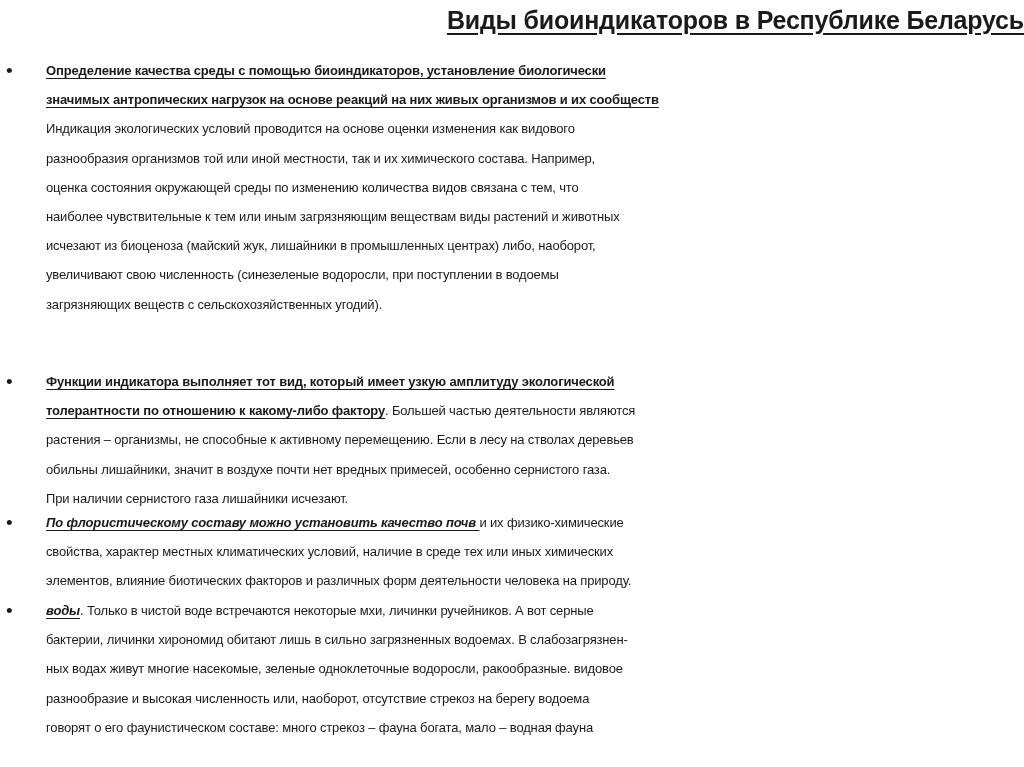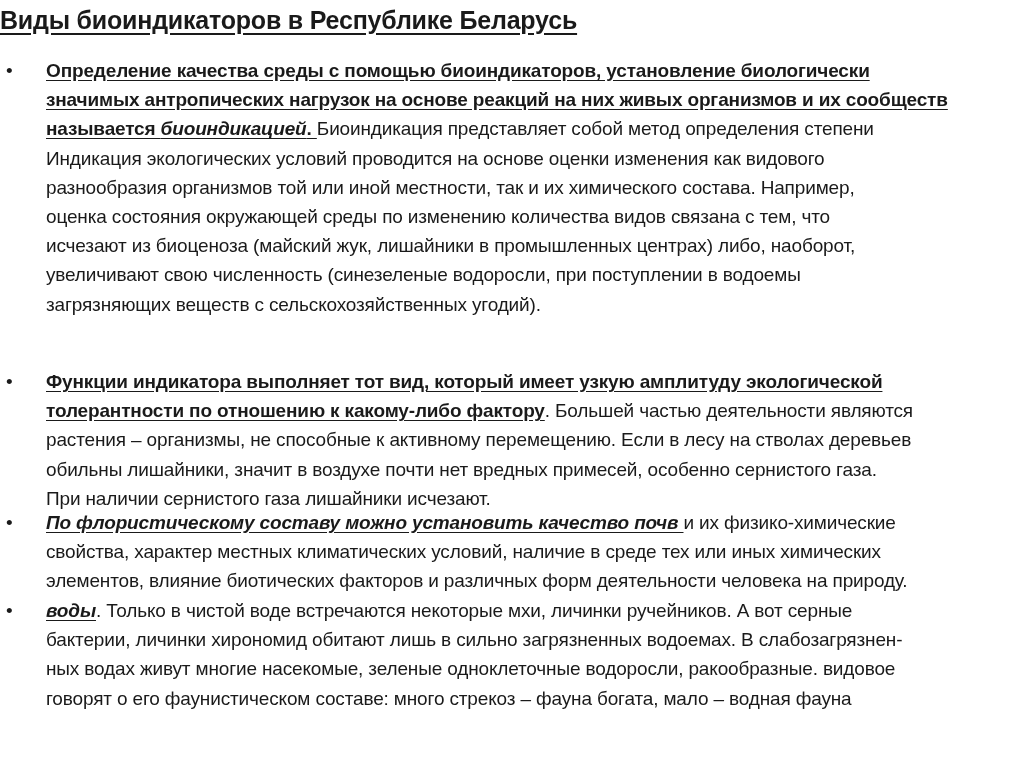--- a/index.html
+++ b/index.html
@@ -2,53 +2,53 @@
 <html><head>
 <meta charset="utf-8">
 <style>
   html, body { margin:0; padding:0; }
   body {
     width:1024px; height:767px; overflow:hidden; background:#ffffff;
     font-family: "Liberation Sans", "DejaVu Sans", sans-serif; color:#1a1a1a;
     position:relative;
   }
   .title {
-    position:absolute; top:6px; left:0; width:1024px; text-align:left;
+    position:absolute; top:6px; left:0; width:1024px; text-align:right;
     font-size:25px; font-weight:bold; text-decoration:underline;
     text-underline-offset:4px; letter-spacing:-0.2px;
   }
   .bullet {
     position:absolute; left:0; width:1024px;
   }
   .dot {
     position:absolute; left:6px; font-size:19px; line-height:29px;
   }
   .lines { position:absolute; left:46px; width:975px; }
   .line {
-    height:29.2px; line-height:29.2px; font-size:19px; white-space:nowrap;
+    height:29.2px; line-height:29.2px; font-size:13px; white-space:nowrap;
     letter-spacing:-0.15px;
   }
   .u { text-decoration:underline; text-underline-offset:3px; }
   .b { font-weight:bold; }
   .i { font-style:italic; }
 </style>
 </head>
 <body>
 
 <div class="title">Виды биоиндикаторов в Республике Беларусь</div>
 
 <div class="bullet" style="top:56px;">
   <span class="dot">•</span>
   <div class="lines">
     <div class="line"><span class="b u"> Определение качества среды с помощью биоиндикаторов, установление биологически</span></div>
     <div class="line"><span class="b u">значимых антропических нагрузок на основе реакций на них живых организмов и их сообществ</span></div>
-    <div class="line"><span class="b u">называется </span><span class="b i u">биоиндикацией</span><span class="b u">. </span><span>Биоиндикация представляет собой метод определения степени</span></div>
     <div class="line">Индикация экологических условий проводится на основе оценки изменения как видового</div>
     <div class="line">разнообразия организмов той или иной местности, так и их химического состава. Например,</div>
     <div class="line">оценка состояния окружающей среды по изменению количества видов связана с тем, что</div>
+    <div class="line">наиболее чувствительные к тем или иным загрязняющим веществам виды растений и животных</div>
     <div class="line">исчезают из биоценоза (майский жук, лишайники в промышленных центрах) либо, наоборот,</div>
     <div class="line">увеличивают свою численность (синезеленые водоросли, при поступлении в водоемы</div>
     <div class="line">загрязняющих веществ с сельскохозяйственных угодий).</div>
   </div>
 </div>
 
 <div class="bullet" style="top:367px;">
   <span class="dot">•</span>
   <div class="lines">
     <div class="line"><span class="b u">Функции индикатора выполняет тот вид, который имеет узкую амплитуду экологической</span></div>
@@ -67,16 +67,17 @@
     <div class="line">элементов, влияние биотических факторов и различных форм деятельности человека на природу.</div>
   </div>
 </div>
 
 <div class="bullet" style="top:596px;">
   <span class="dot">•</span>
   <div class="lines">
     <div class="line"><span class="b i u">воды</span><span>. Только в чистой воде встречаются некоторые мхи, личинки ручейников. А вот серные</span></div>
     <div class="line">бактерии, личинки хирономид обитают лишь в сильно загрязненных водоемах. В слабозагрязнен-</div>
     <div class="line">ных водах живут многие насекомые, зеленые одноклеточные водоросли, ракообразные. видовое</div>
+    <div class="line">разнообразие и высокая численность или, наоборот, отсутствие стрекоз на берегу водоема</div>
     <div class="line">говорят о его фаунистическом составе: много стрекоз – фауна богата, мало – водная фауна</div>
 
   </div>
 </div>
 
 </body></html>

